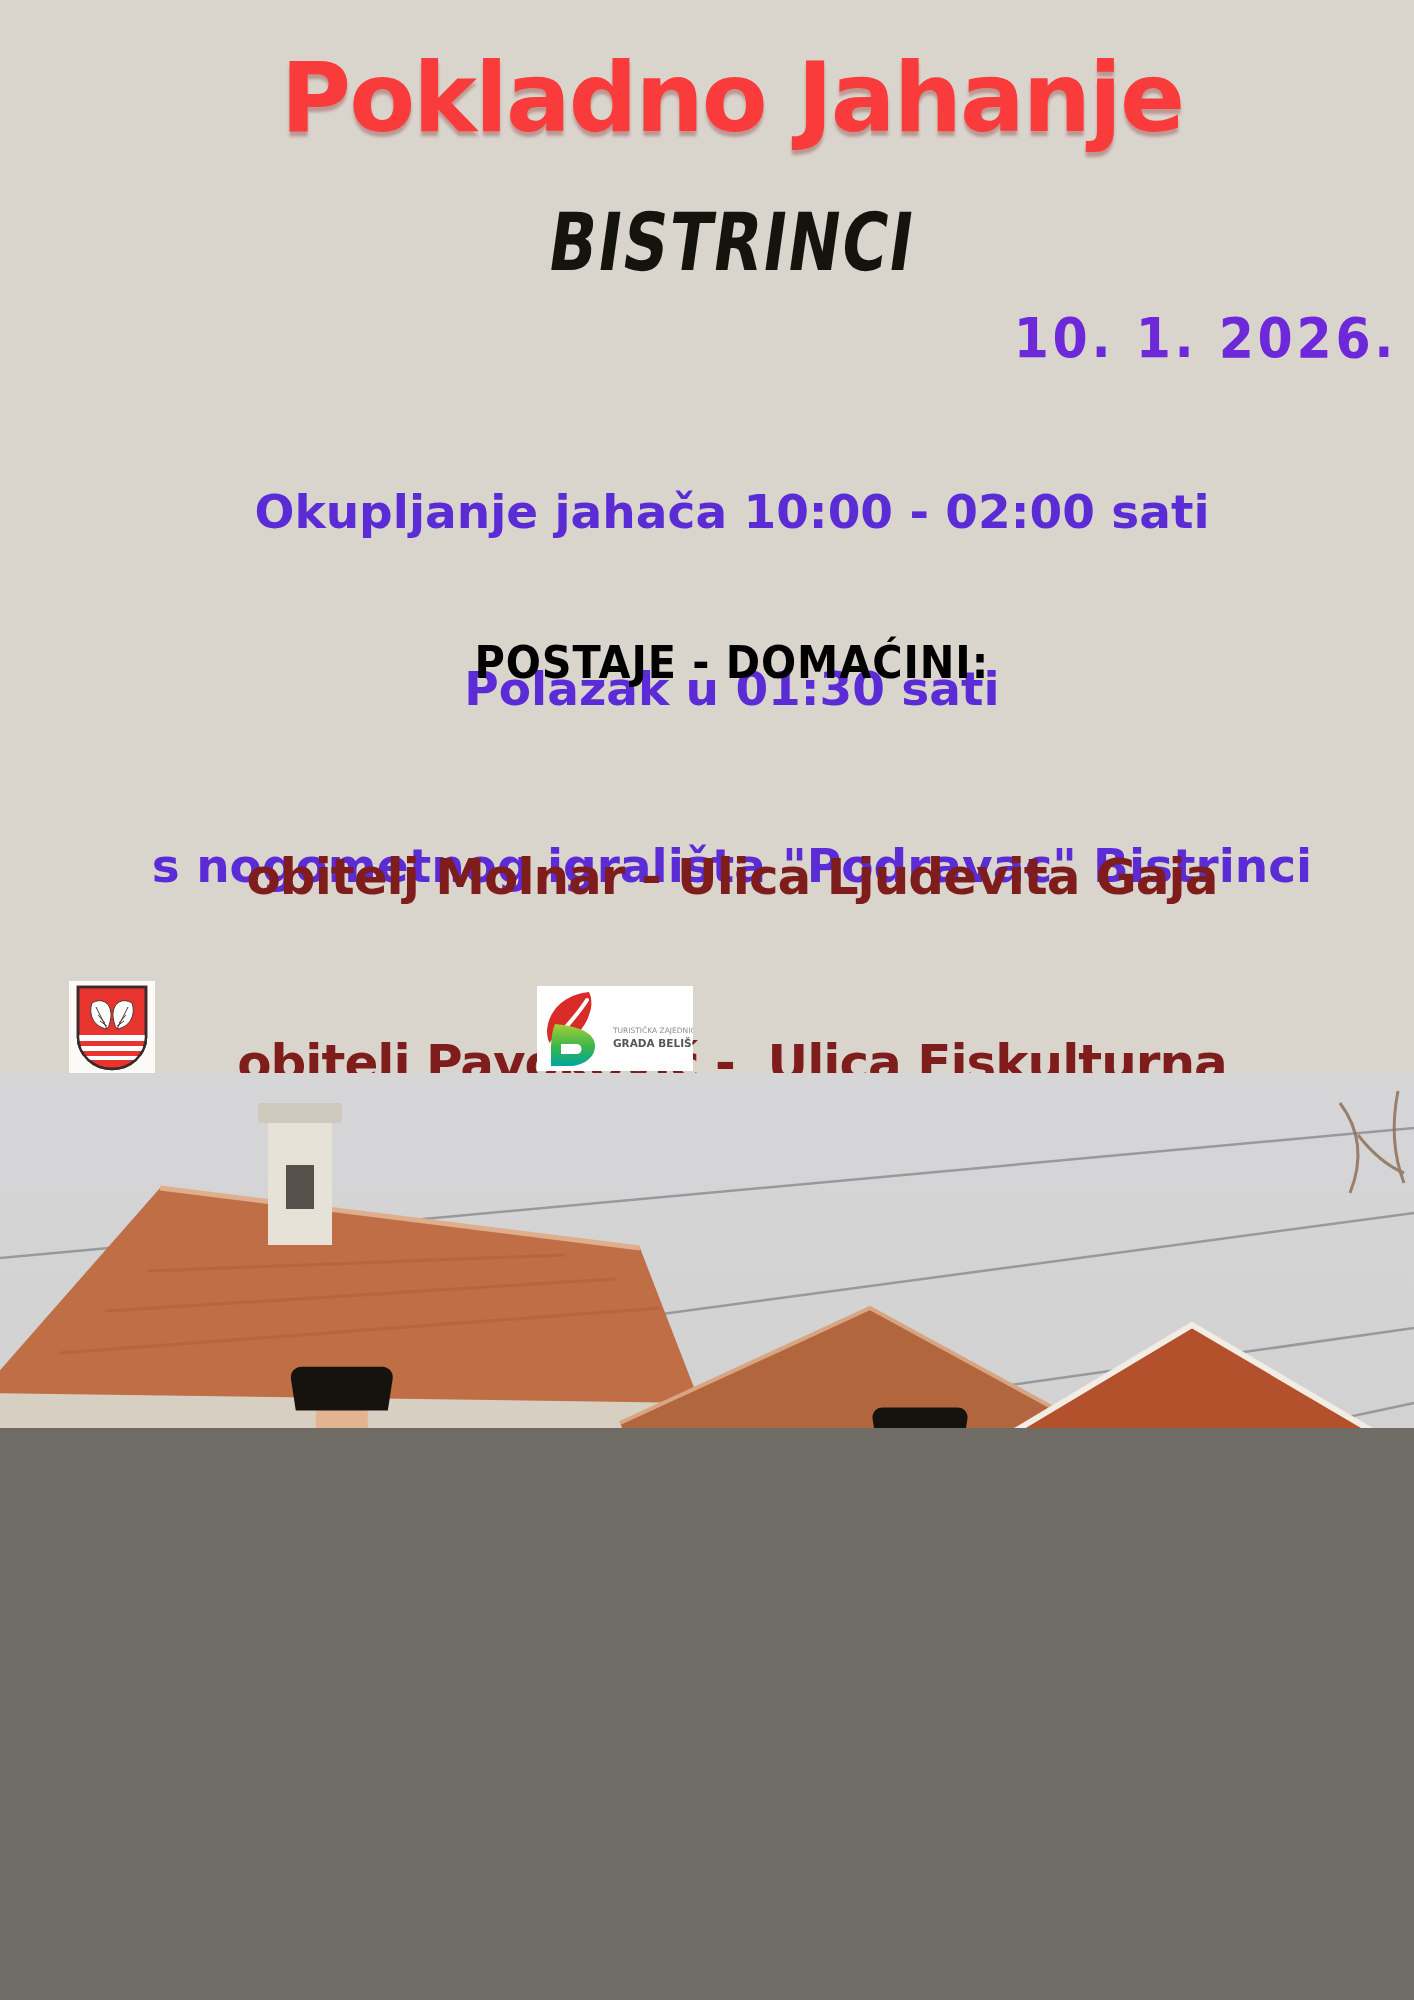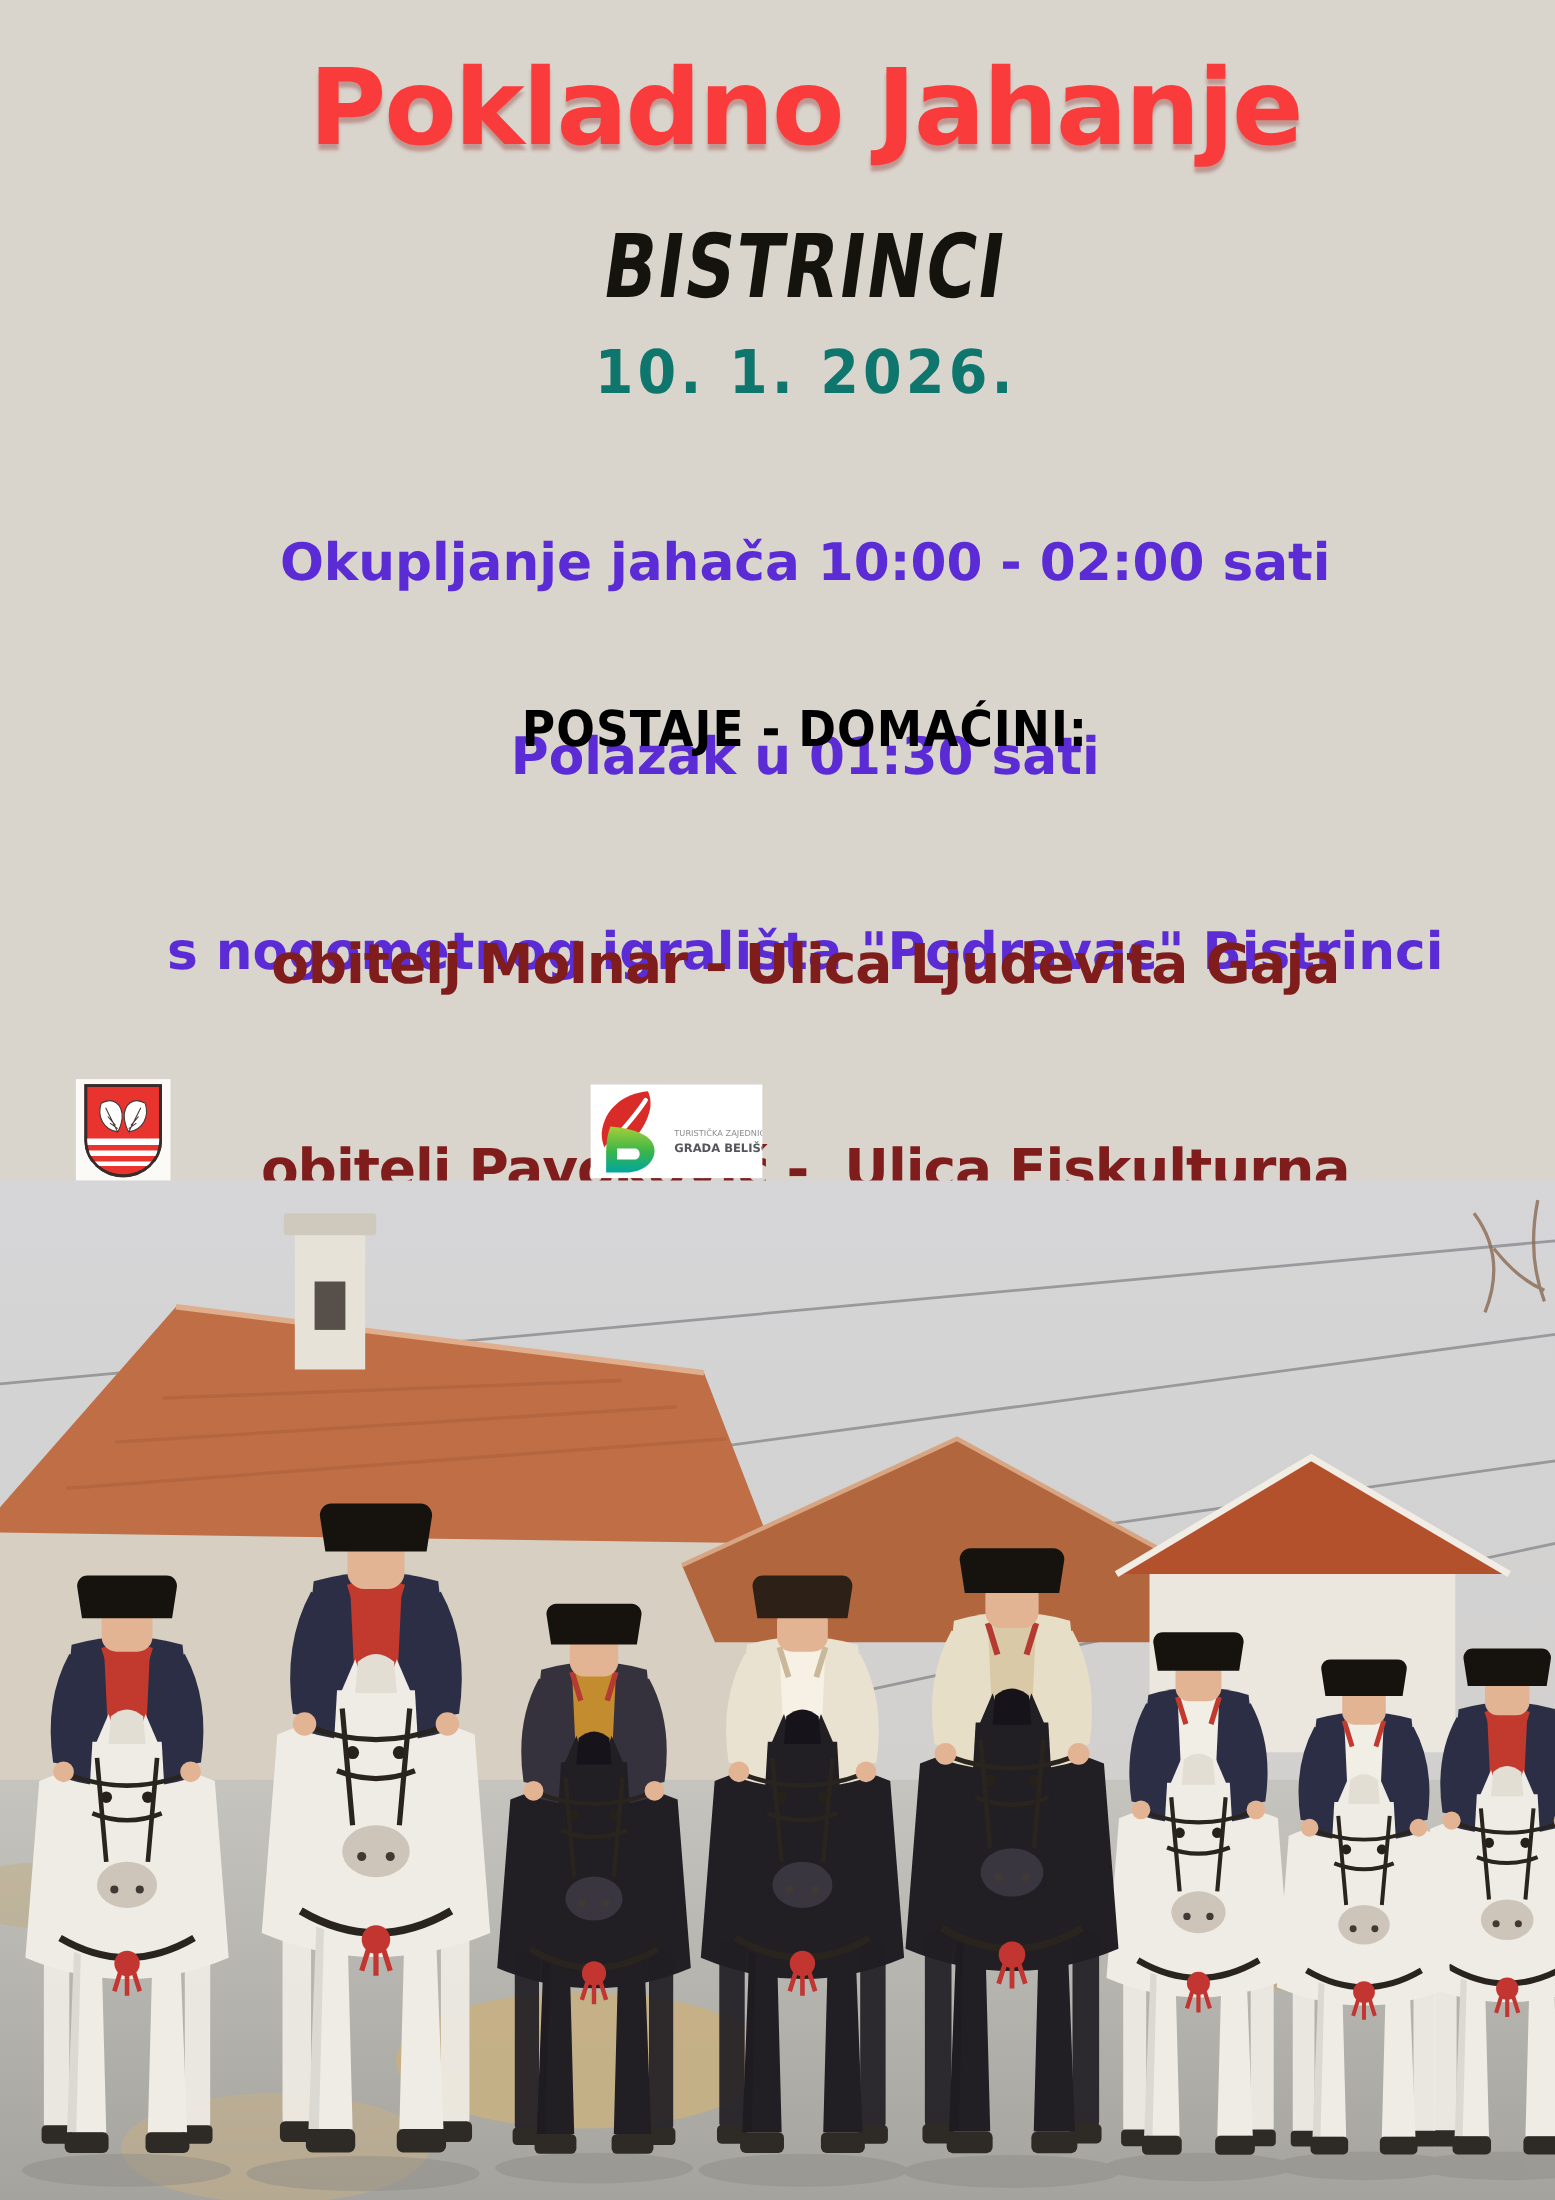--- a/index.html
+++ b/index.html
@@ -1,23 +1,23 @@
 <!DOCTYPE html>
 <html><head>
 <meta charset="utf-8">
 <style>
   html,body{margin:0;padding:0;background:#6f6c66;}
-  .poster{position:relative;width:1414px;height:2000px;margin:0 auto;background:#d9d4cc;
+  .poster{position:relative;width:1414px;height:1428px;margin:0 auto;background:#d9d4cc;
           overflow:hidden;font-family:"DejaVu Sans","Liberation Sans",sans-serif;}
   .content-line{position:absolute;left:50px;width:1364px;text-align:center;white-space:pre-wrap;}
   .title{top:42px;font-size:96px;font-weight:bold;color:#fa3b3b;letter-spacing:-2px;
          text-shadow:0 5px 3px rgba(130,25,25,.32);}
   .bistrinci{top:196px;font-size:80px;font-weight:bold;color:#15130e;}
   .bistrinci span{display:inline-block;transform:skewX(-8deg) scaleX(.78);letter-spacing:2px;}
-  .dateline{top:306px;font-size:55px;font-weight:bold;color:#0f766e;}
+  .dateline{top:306px;font-size:55px;font-weight:bold;color:#6d28d9;text-align:right;}
   .dateline span{display:inline-block;transform:scaleX(.92);letter-spacing:4px;}
   .schedule{top:364px;font-size:47px;line-height:59px;font-weight:bold;color:#5b2bd6;}
   .stations{top:636px;font-size:45px;font-weight:bold;color:#000000;}
   .stations span{display:inline-block;transform:scaleX(.92);letter-spacing:1px;}
   .hosts{top:722px;font-size:50px;line-height:62px;font-weight:bold;color:#7f1d1d;letter-spacing:-1px;}
   .coat{position:absolute;left:69px;top:981px;width:86px;height:94px;background:#fbfaf7;
         display:flex;align-items:center;justify-content:center;}
   .tzlogo{position:absolute;left:537px;top:986px;width:156px;height:85px;background:#ffffff;}
   .org{position:absolute;left:810px;top:1030px;width:290px;text-align:center;z-index:3;
        font-size:33px;line-height:40px;font-weight:bold;color:#16140f;}

